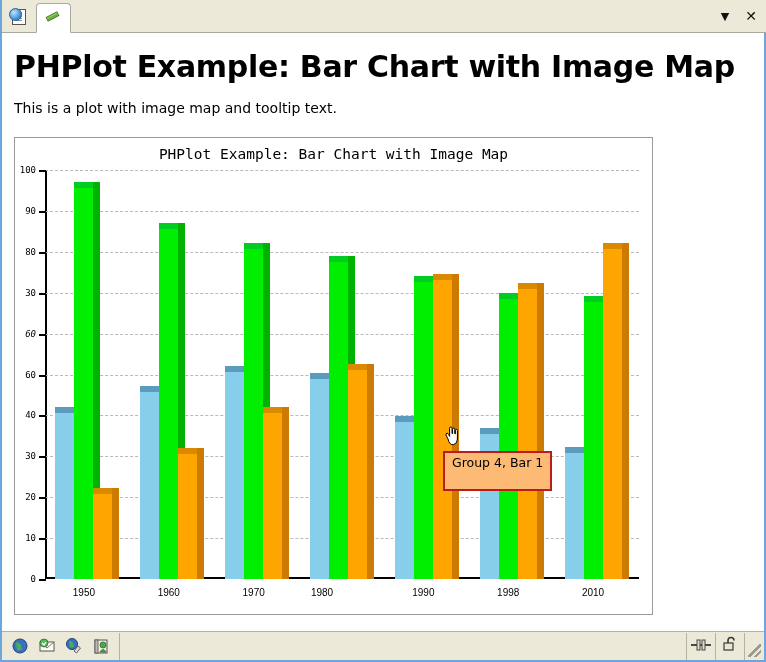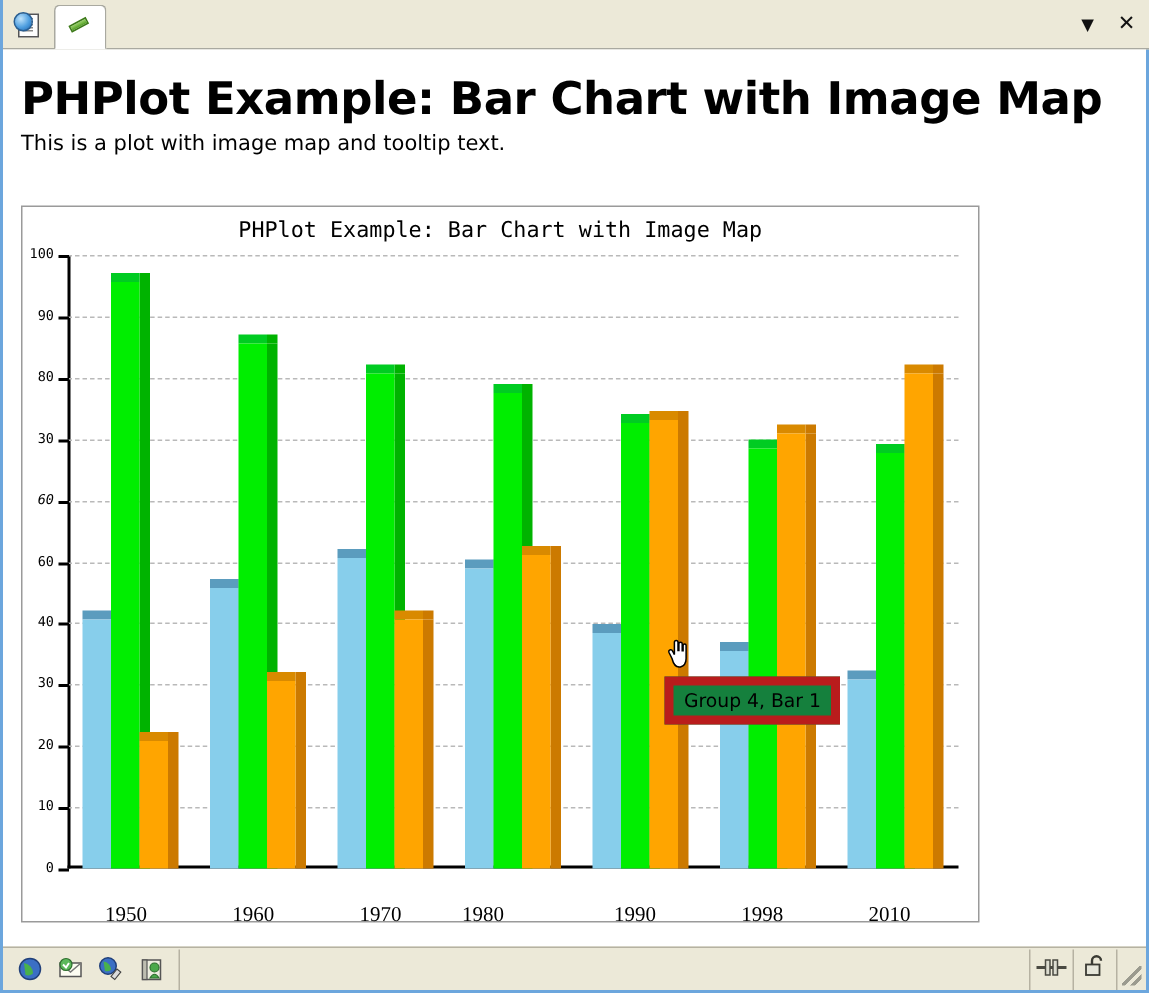--- a/index.html
+++ b/index.html
@@ -135,21 +135,21 @@
   }
   #page-title {
     margin: 16px 0 0 12px;
     font-family: "DejaVu Sans", sans-serif;
     font-size: 30px;
     font-weight: bold;
     letter-spacing: -0.3px;
     color: #000;
   }
   #page-paragraph {
-    margin: 4px 0 0 12px;
+    margin: 16px 0 0 12px;
     font-size: 14px;
     color: #000;
   }
 
   
   #plot-image {
     position: absolute;
     left: 12px;
     top: 104px;
     width: 639px;
@@ -205,44 +205,44 @@
     margin-right: 9px;
     transform: translateY(-50%);
     font-family: "DejaVu Sans Mono", monospace;
     font-size: 9px;
     color: #000;
     white-space: nowrap;
   }
   .xlabel {
     position: absolute;
     top: 100%;
-    margin-top: 24px;
+    margin-top: 8px;
     transform: translateX(-50%);
-    font-family: Liberation Serif, serif;
-    font-size: 14px;
+    font-family: Liberation Sans, sans-serif;
+    font-size: 10px;
     color: #000;
     white-space: nowrap;
   }
   .bar {
     position: absolute;
     bottom: 0;
     box-sizing: border-box;
   }
   .bar .face { position: absolute; left: 0; bottom: 0; width: 100%; height: 100%; }
   .bar .side { position: absolute; bottom: -5px; width: 7px; height: 100%; }
   .bar .top  { position: absolute; left: 0; width: 100%; height: 6px; }
 
   
   #tooltip {
     position: absolute;
     left: 428px;
     top: 313px;
-    padding: 2px 7px 3px 7px;
-    background: #15803d;
-    border: 6px solid #b91c1c;
+    padding: 2px 7px 19px 7px;
+    background: #fdba74;
+    border: 2px solid #b91c1c;
     font-family: "DejaVu Sans", sans-serif;
     font-size: 12.5px;
     color: #000;
     white-space: nowrap;
     z-index: 40;
   }
   #cursor-hand {
     position: absolute;
     left: 428px;
     top: 288px;

